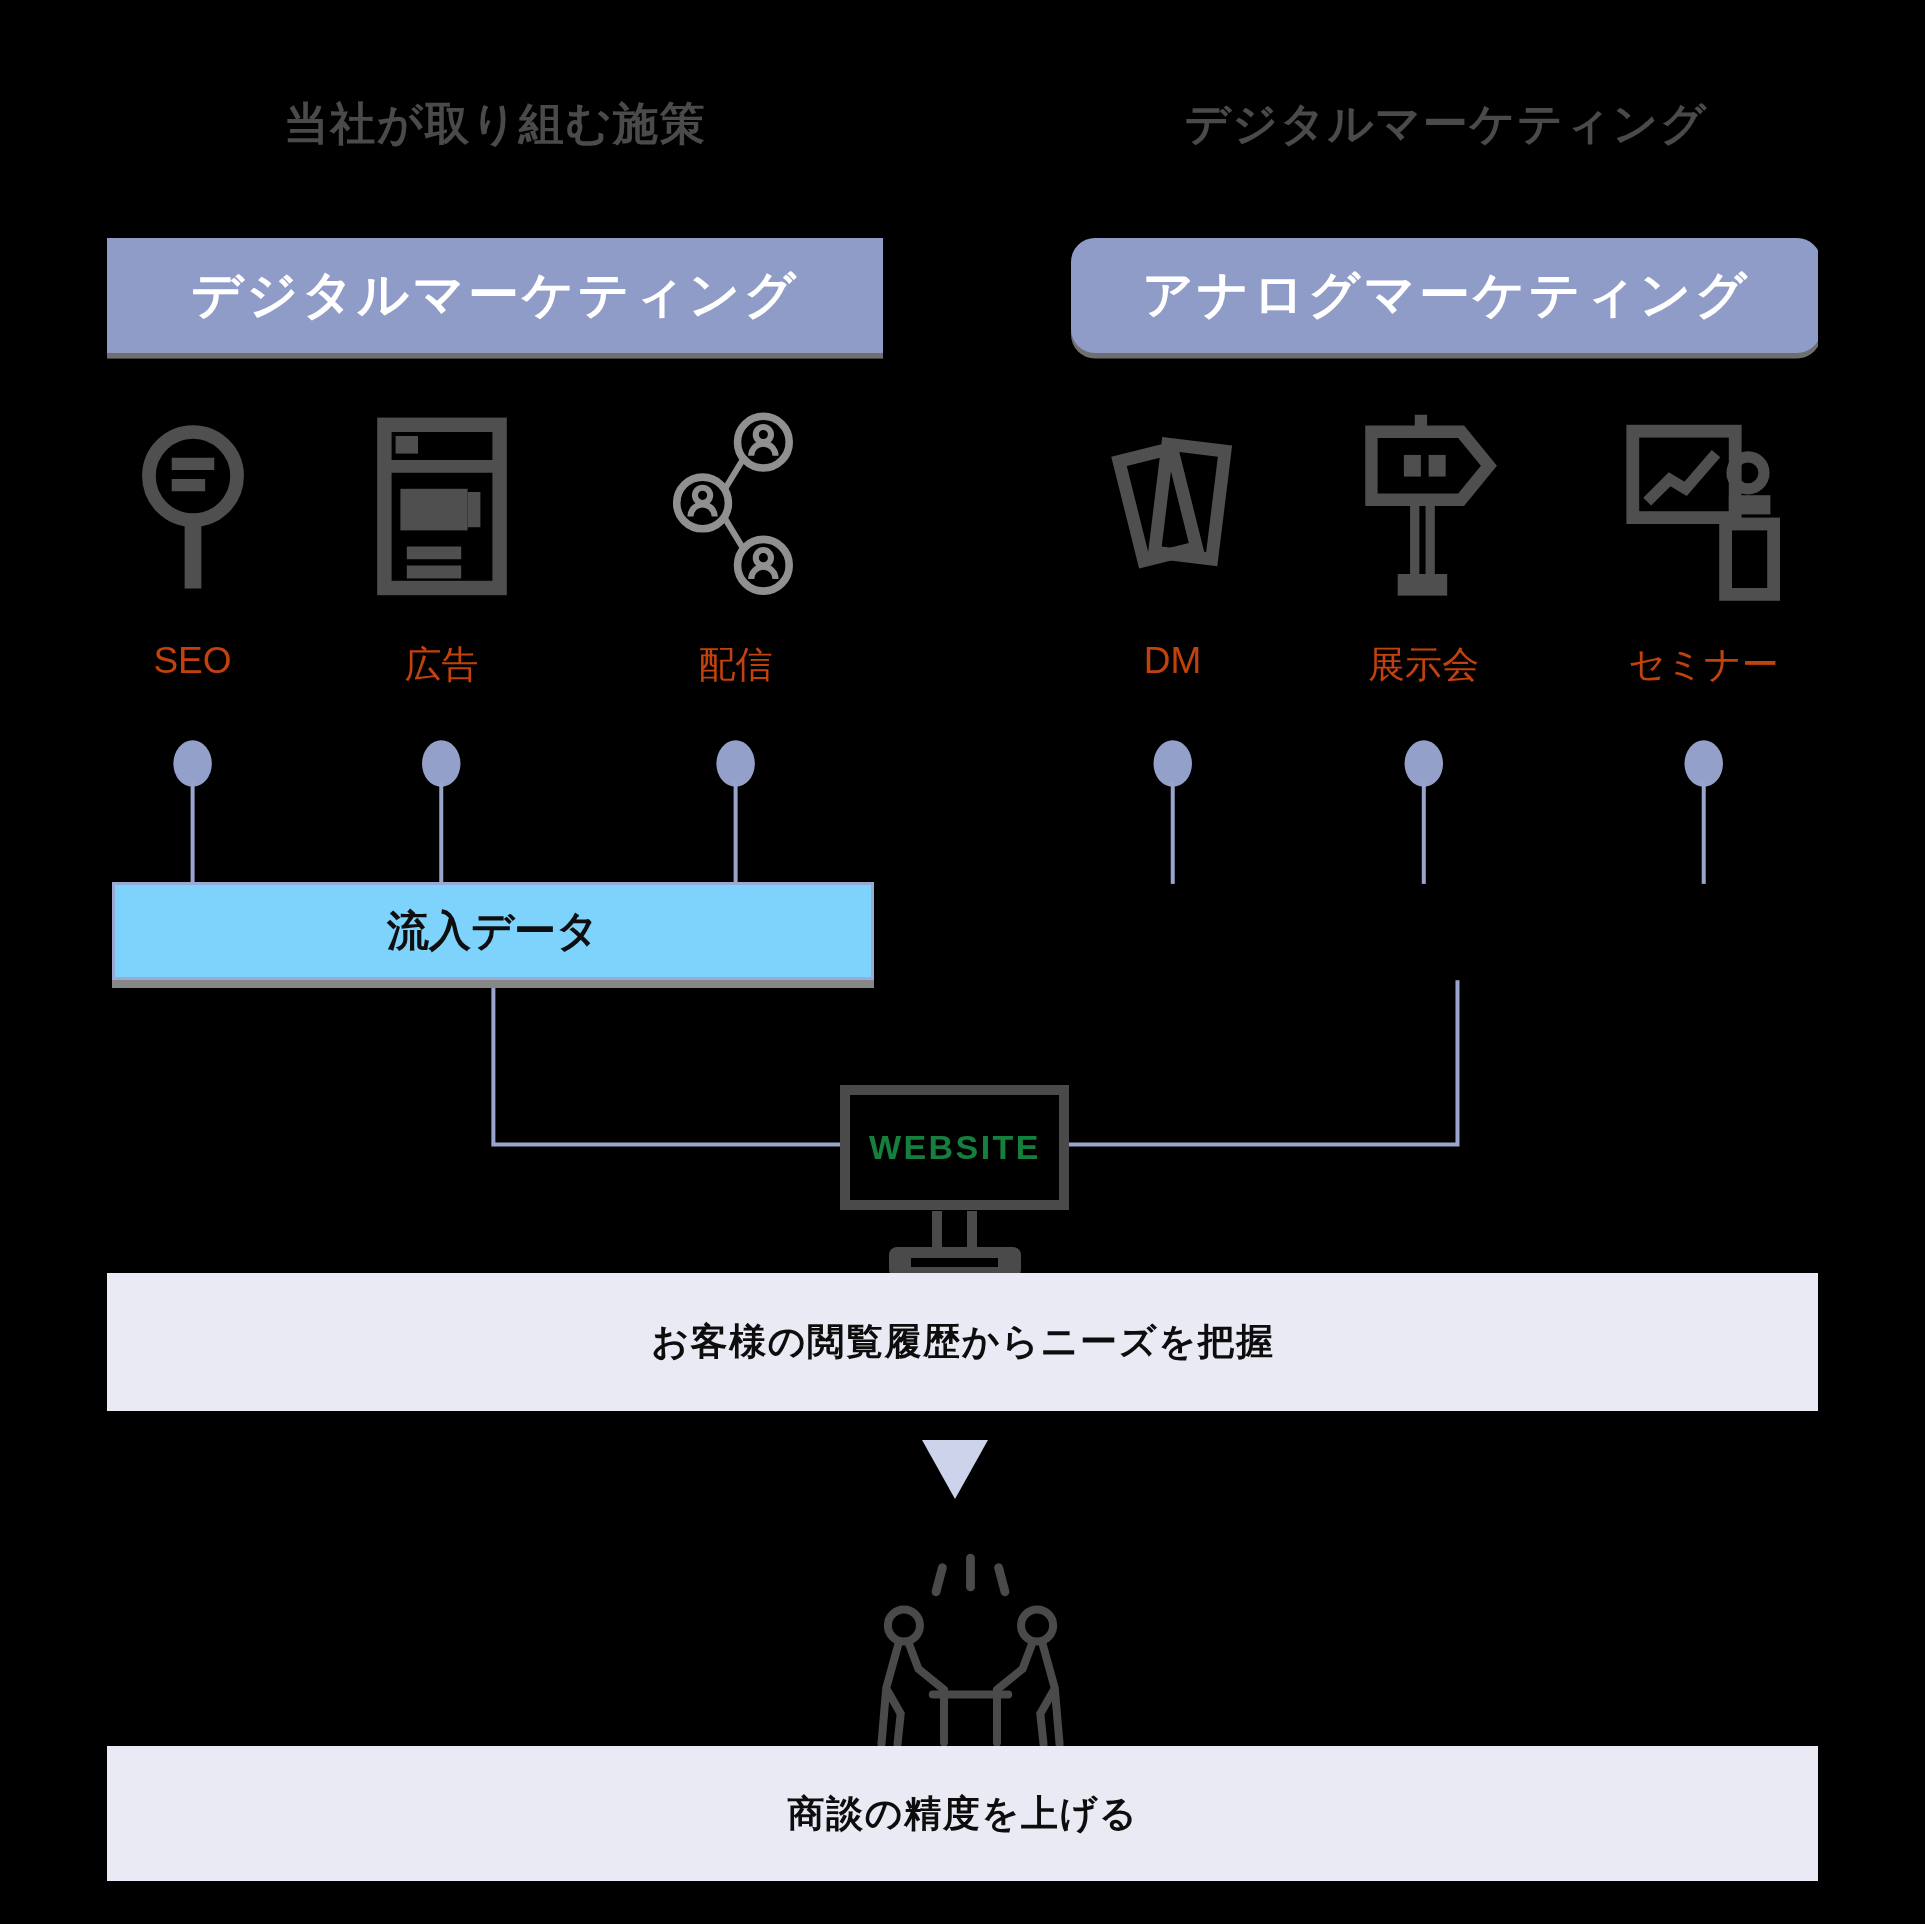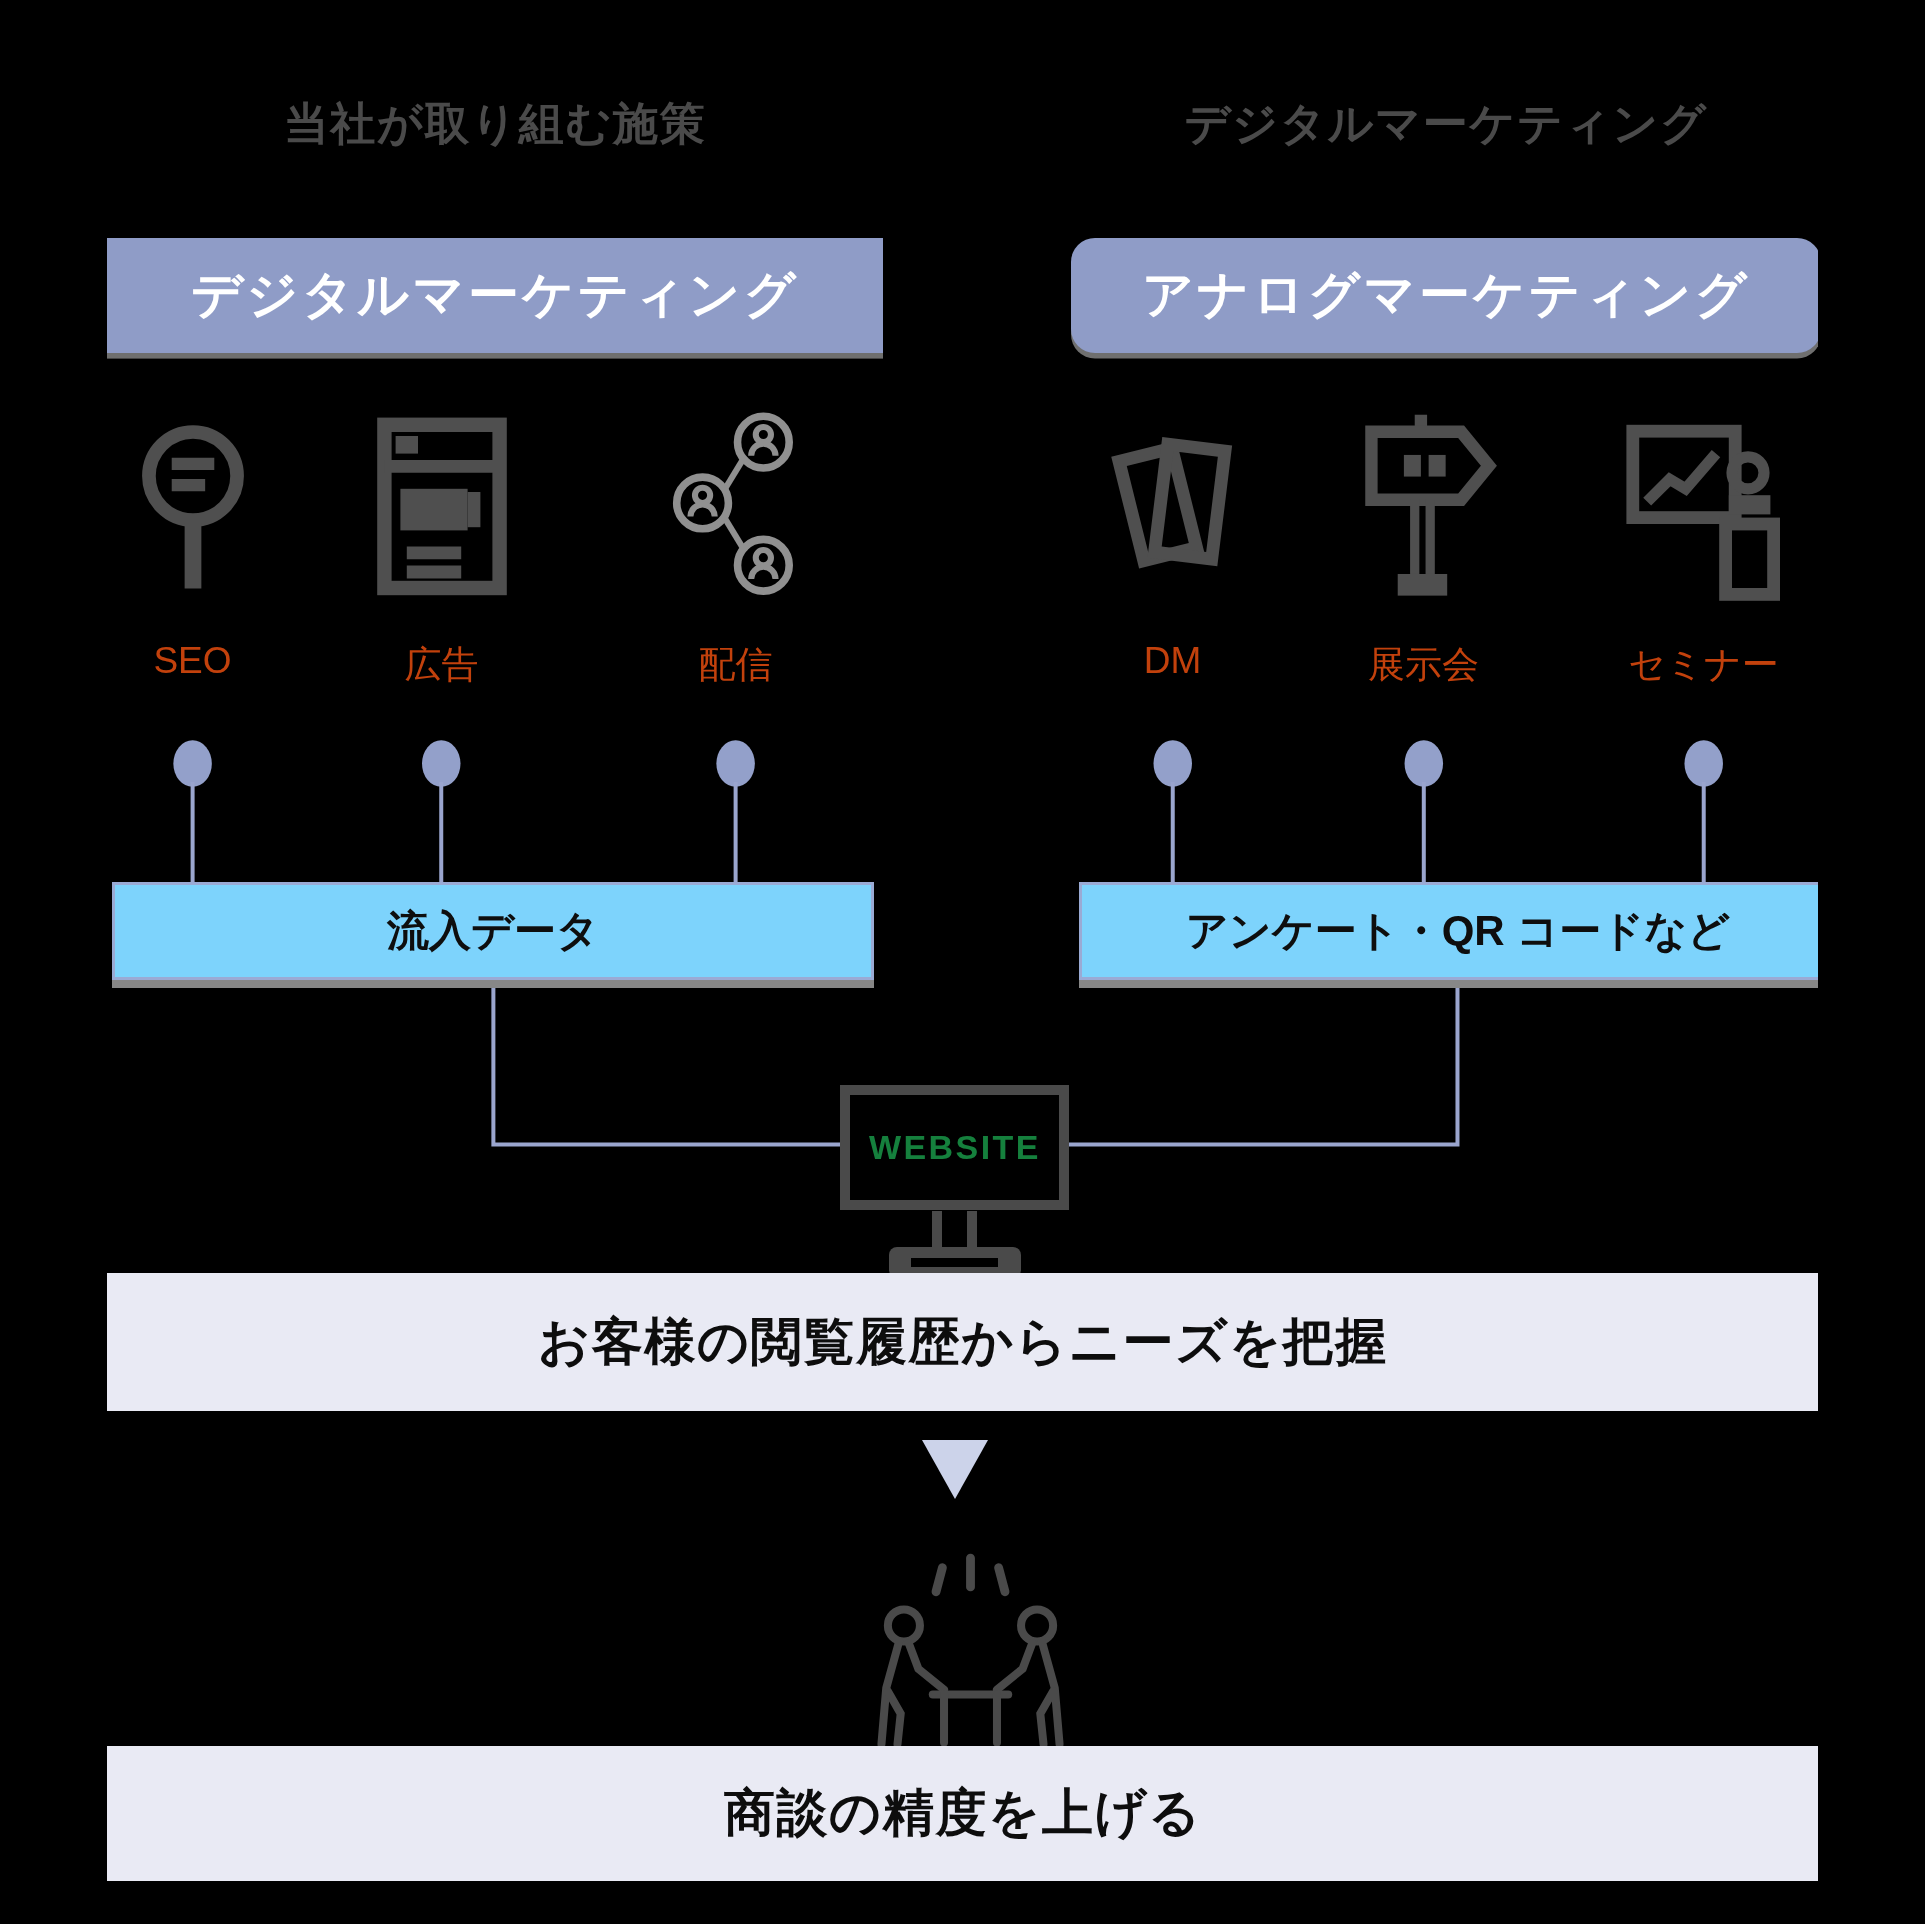--- a/index.html
+++ b/index.html
@@ -26,21 +26,21 @@
   #connector-svg{position:absolute;left:0;top:0;width:1926px;height:1925px;pointer-events:none;}
   .monitor{position:absolute;left:834px;top:1075px;width:241px;height:205px;}
   .monitor-screen{position:absolute;left:6.4px;top:10.4px;width:229px;height:125px;border:10.4px solid #4a4a4a;
                   box-sizing:border-box;display:flex;align-items:center;justify-content:center;
                   color:#15803d;font-weight:bold;font-size:34px;letter-spacing:2.4px;}
   .monitor-neck{position:absolute;left:98px;top:136px;width:45px;height:37px;
                 border-left:10.4px solid #4a4a4a;border-right:10.4px solid #4a4a4a;box-sizing:border-box;}
   .monitor-base{position:absolute;left:55px;top:172px;width:132px;height:30.5px;background:#4a4a4a;border-radius:8px;}
   .monitor-slot{position:absolute;left:77px;top:183px;width:87px;height:8.8px;background:#000;}
   .result-box{position:absolute;left:107px;width:1712px;background:#e9eaf4;display:flex;
-              align-items:center;justify-content:center;font-size:51px;font-weight:bold;color:#0d0d0d;
+              align-items:center;justify-content:center;font-size:37px;font-weight:bold;color:#0d0d0d;
               letter-spacing:1.6px;}
   .result-1{top:1273px;height:138px;}
   .result-2{top:1746px;height:135px;}
   .down-arrow{position:absolute;left:922px;top:1440px;width:0;height:0;
               border-left:33px solid transparent;border-right:33px solid transparent;
               border-top:59px solid #ccd3ea;}
   .meeting{position:absolute;left:862px;top:1542px;width:217px;height:207px;}
   svg .dk{stroke:#4f4f4f;fill:none;}
   svg .lt{stroke:#909090;fill:none;}
 </style>
@@ -142,21 +142,20 @@
       <path d="M917 975 V1102"></path>
       <path d="M1462 975 V1102"></path>
       <path d="M1775 975 V1102"></path>
       <path d="M2124 975 V1102"></path>
       <path d="M615 1222 V1427 H1050"></path>
       <path d="M1817 1222 V1427 H1332"></path>
     </g>
   </svg>
 
   <div class="collector col-left">流入データ</div>
-  <div class="collector col-right">アンケート・QR コードなど</div>
 
   <div class="monitor">
     <div class="monitor-screen">WEBSITE</div>
     <div class="monitor-neck"></div>
     <div class="monitor-base"></div>
     <div class="monitor-slot"></div>
   </div>
 
   <div class="result-box result-1">お客様の閲覧履歴からニーズを把握</div>
 

